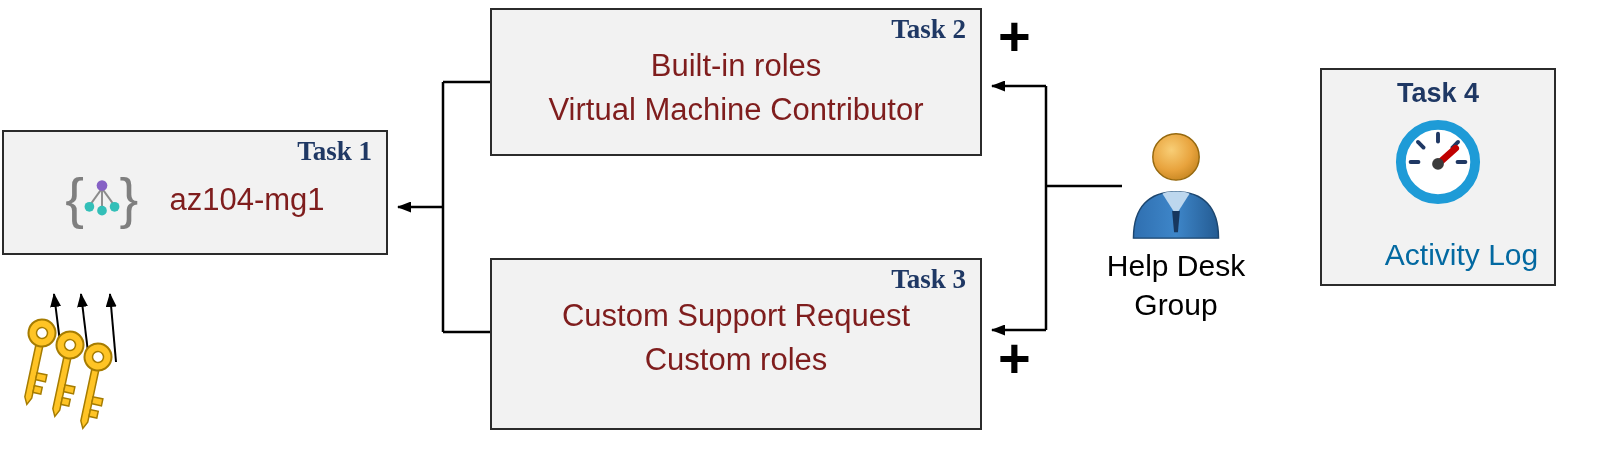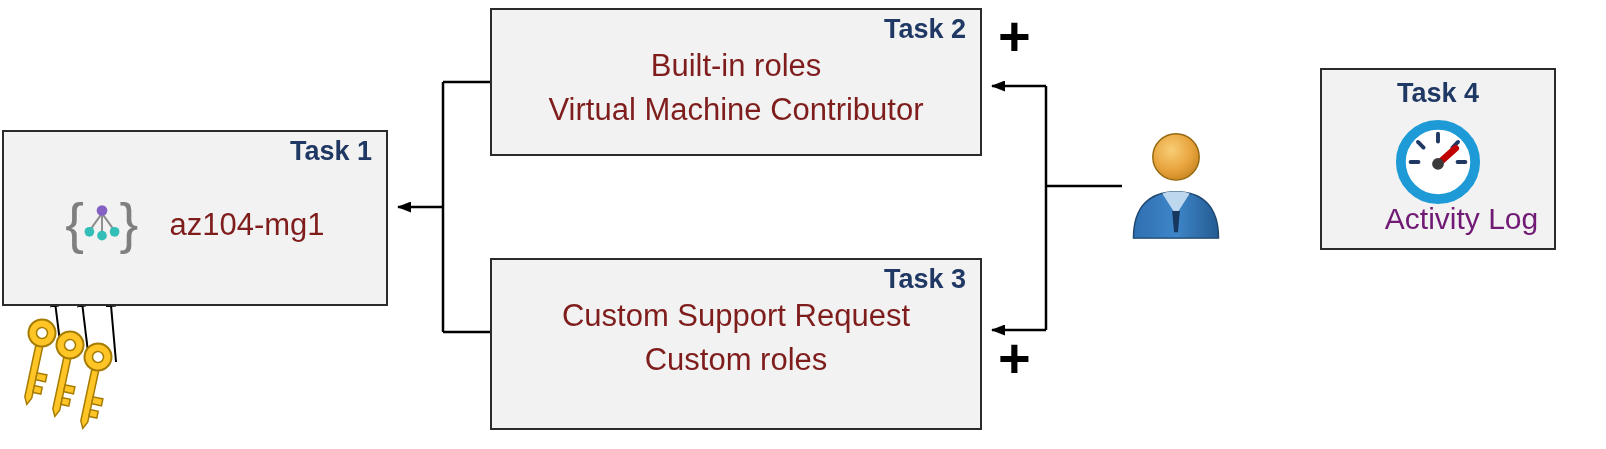--- a/index.html
+++ b/index.html
@@ -1,33 +1,33 @@
 <!DOCTYPE html>
 <html><head>
 <meta charset="utf-8">
 <style>
   * { margin:0; padding:0; box-sizing:border-box; }
   html,body { background:#ffffff; font-family:"Liberation Sans", sans-serif; }
   .canvas { position:relative; width:1606px; height:449px; background:#ffffff; overflow:hidden; }
 
   .box { position:absolute; background:#F2F2F2; border:2px solid #2B2B2B; }
-  .task-label { position:absolute; top:4px; right:14px; color:#1F3864; font-weight:bold; font-size:27px; }
+  .task-label { position:absolute; top:4px; right:14px; color:#1F3864; font-weight:bold; font-size:27px;font-family:Liberation Serif, serif; }
   .box-lines { position:absolute; left:0; right:0; top:34px; text-align:center; color:#7f1d1d; font-size:31px; line-height:44px; }
 
-  .task1-box { left:2px; top:130px; width:386px; height:176px; }
+  .task1-box { left:2px; top:130px; width:386px; height:125px; }
   .task1-content { position:absolute; inset:0; display:flex; align-items:center; justify-content:center; gap:30px; padding-top:14px; }
   .task1-name { font-size:31px; color:#7f1d1d; }
 
   .task2-box { left:490px; top:8px;   width:492px; height:148px; }
   .task3-box { left:490px; top:258px; width:492px; height:172px; }
 
-  .task4-box { left:1320px; top:68px; width:236px; height:182px; }
+  .task4-box { left:1320px; top:68px; width:236px; height:218px; }
   .task4-label { position:absolute; top:8px; left:0; right:0; text-align:center; color:#1F3864; font-weight:bold; font-size:27px; }
   .gauge-wrap { position:absolute; top:48px; left:0; right:0; display:flex; justify-content:center; }
-  .task4-caption { position:absolute; bottom:12px; left:0; right:0; text-align:center; font-size:30px; color:#701a75;padding-left:47px; }
+  .task4-caption { position:absolute; bottom:12px; left:0; right:0; text-align:center; font-size:30px; color:#0369a1;padding-left:47px; }
 
   .connectors { position:absolute; left:0; top:0; width:1606px; height:449px; pointer-events:none; }
 
   .keys { position:absolute; left:12px; top:304px; }
 
   .person-wrap { position:absolute; left:1098px; top:128px; width:156px; text-align:center; }
   .person-wrap svg { display:block; margin:0 auto; }
   .person-label { font-size:30px; line-height:39px; color:#000; margin-top:6px; }
 
   .plus { position:absolute; font-size:56px; font-weight:bold; color:#000; line-height:56px; }
@@ -128,20 +128,24 @@
           <stop offset="0%" stop-color="#2F6FB0"></stop>
           <stop offset="50%" stop-color="#3E86C9"></stop>
           <stop offset="100%" stop-color="#245B92"></stop>
         </linearGradient>
       </defs>
       <circle cx="60" cy="28" r="24" fill="url(#headGrad)" stroke="#96690F" stroke-width="1.5"></circle>
       <path d="M16,112 C16,80 32,64 60,64 C88,64 104,80 104,112 Z" fill="url(#bodyGrad)" stroke="#1C466F" stroke-width="1.5"></path>
       <path d="M46,66 L60,88 L74,66 C70,63 50,63 46,66 Z" fill="#BDD7EE"></path>
       <path d="M56,84 L64,84 L62,106 L58,106 Z" fill="#17375E"></path>
     </svg>
+    <div class="person-label">
+      <div>Help Desk</div>
+      <div>Group</div>
+    </div>
   </div>
 
   <div class="box task4-box">
     <span class="task4-label">Task 4</span>
     <div class="gauge-wrap">
       <svg width="88" height="88" viewBox="0 0 90 90">
         <circle cx="45" cy="45" r="38" fill="#FFFFFF" stroke="#1E9BD7" stroke-width="10"></circle>
         <g stroke="#1F3864" stroke-width="4" stroke-linecap="round">
           <line x1="45" y1="16" x2="45" y2="24"></line>
           <line x1="24.5" y1="24.5" x2="30.2" y2="30.2"></line>

